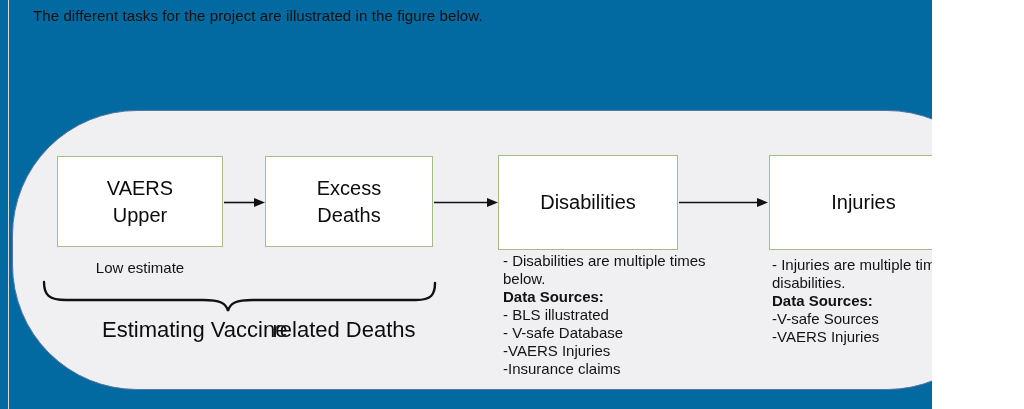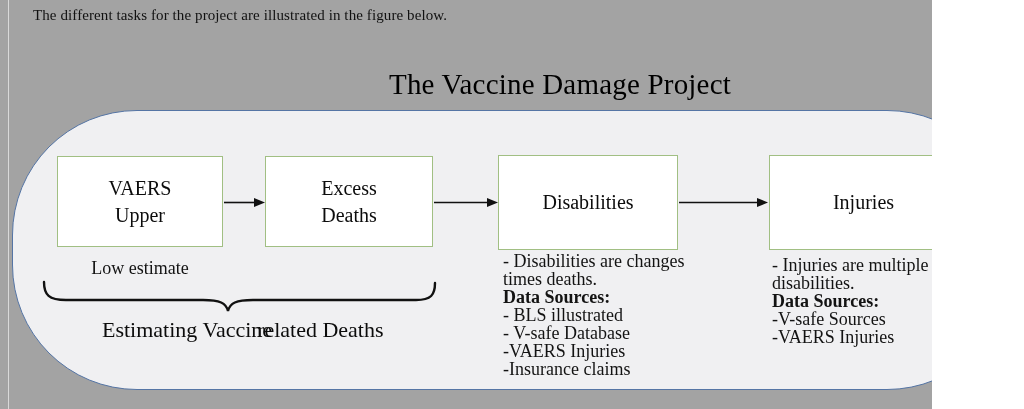--- a/index.html
+++ b/index.html
@@ -1,21 +1,21 @@
 <!DOCTYPE html>
 <html style="--container-border: #5575a5; --container-fill: #f0f0f2; --box-border: #a1bf83; --box-fill: #ffffff; --arrow: #111111; --page-edge: #d9d9d9;"><head>
 <meta charset="utf-8">
 <style>
   html, body { margin: 0; padding: 0; background: #ffffff; }
   #canvas {
     position: relative;
     width: 932px;
     height: 409px;
-    background: #a3a3a3;
-    font-family: Liberation Serif, serif;
+    background: #0369a1;
+    font-family: Liberation Sans, sans-serif;
     color: #111111;
     overflow: hidden;
   }
   .page-edge {
     position: absolute;
     left: 8px; top: 0; width: 1px; height: 409px;
     background: var(--page-edge, #d9d9d9);
   }
   .intro {
     position: absolute;
@@ -52,21 +52,21 @@
     font-size: 20px;
     line-height: 1.35;
     white-space: pre-line;
     color: #0c0c0c;
   }
   .node-vaers   { left: 57px;  top: 156px; width: 166px; height: 91px; }
   .node-excess  { left: 265px; top: 156px; width: 168px; height: 91px; }
   .node-disab   { left: 498px; top: 155px; width: 180px; height: 95px; }
   .node-inj     { left: 769px; top: 155px; width: 189px; height: 95px; }
 
-  .note { position: absolute; font-size: 18px; line-height: 18px; color: #131313; }
+  .note { position: absolute; font-size: 15px; line-height: 18px; color: #131313; }
   .note-vaers  { left: 57px; top: 259px; width: 166px; text-align: center; }
   .note-excess { left: 267px; top: 253px; width: 232px; }
   .note-disab  { left: 503px; top: 252px; width: 224px; }
   .note-inj    { left: 772px; top: 256px; width: 212px; }
   .src-label { font-weight: bold; }
 
   .brace-label {
     position: absolute;
     left: 102px; top: 317px;
     font-size: 22px;
@@ -91,21 +91,20 @@
 </style>
 </head>
 <body>
 
 <div id="canvas">
 
   <div class="page-edge"></div>
 
   <div class="intro">The different tasks for the project are illustrated in the figure below.</div>
 
-  <div class="title">The Vaccine Damage Project</div>
 
   <div class="container-shape"></div>
 
   <div class="node node-vaers">VAERS
 Upper</div>
   <div class="node node-excess">Excess
 Deaths</div>
   <div class="node node-disab">Disabilities</div>
   <div class="node node-inj">Injuries</div>
 
@@ -122,21 +121,21 @@
       <line class="arrow-line" x1="679" y1="202.5" x2="757" y2="202.5"></line>
       <polygon class="arrow-head" points="757,198 768,202.5 757,207"></polygon>
     </g>
     <path class="brace-path" d="M 44 282 C 44 295 49 300 66 300 L 203 300 C 220 300 226 303 228 311 C 230 303 236 300 253 300 L 416 300 C 431 300 435 295 435 283"></path>
   </svg>
 
   <div class="note note-vaers">Low estimate</div>
 
 
   <div class="note note-disab">
-    <div>- Disabilities are changes times deaths.</div>
+    <div>- Disabilities are multiple times below.</div>
     <div class="src-label">Data Sources:</div>
     <div>- BLS illustrated</div>
     <div>- V-safe Database</div>
     <div>-VAERS Injuries</div>
     <div>-Insurance claims</div>
   </div>
 
   <div class="note note-inj">
     <div>- Injuries are multiple times disabilities.</div>
     <div class="src-label">Data Sources:</div>

